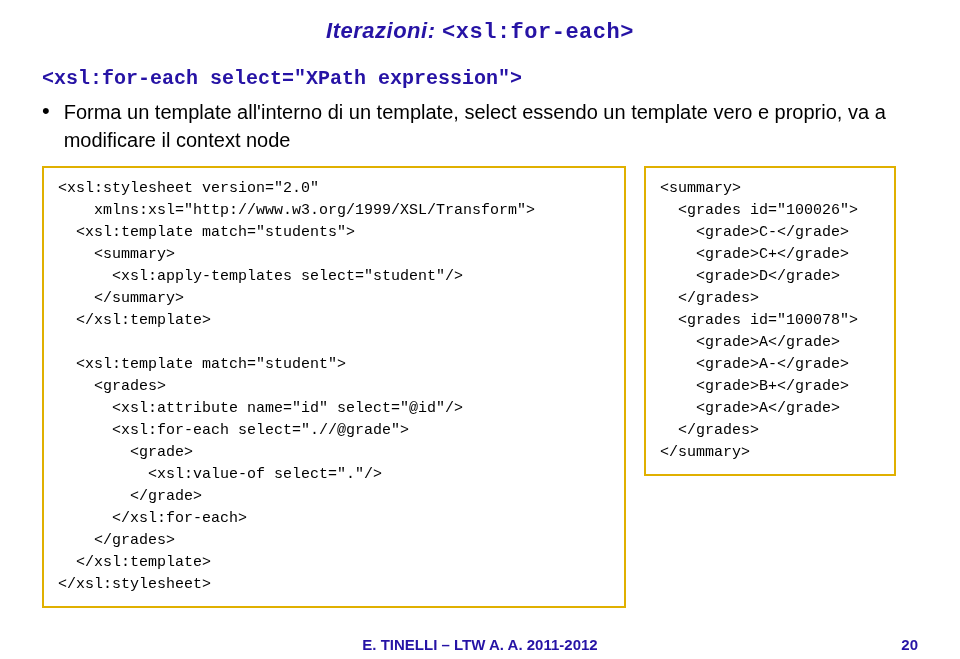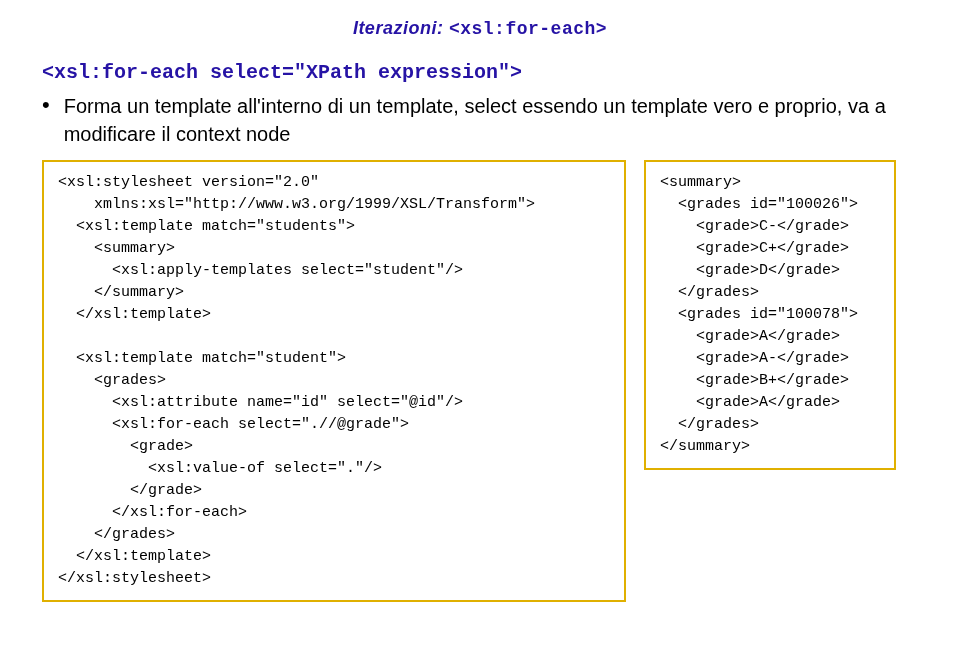--- a/index.html
+++ b/index.html
@@ -1,17 +1,17 @@
 <!DOCTYPE html>
 <html><head>
 <meta charset="utf-8">
 <style>
   html,body{margin:0;padding:0;font-family:Arial,Helvetica,sans-serif;background:#fff;}
   .page{width:960px;height:659px;box-sizing:border-box;position:relative;padding:18px 42px 0 42px;}
-  .title{text-align:center;color:#2613a5;font-weight:bold;font-size:18px;letter-spacing:0.5px;margin-bottom:22px;font-style:italic;}
+  .title{text-align:center;color:#2613a5;font-weight:bold;font-size:22px;letter-spacing:0.5px;margin-bottom:22px;font-style:italic;}
   .title .tag{font-family:"Courier New",monospace;font-style:normal;font-weight:bold;}
   .heading{color:#2613a5;font-weight:bold;font-size:20px;font-family:"Courier New",monospace;margin-bottom:8px;}
   .bullet-row{display:flex;align-items:flex-start;gap:14px;margin-bottom:12px;}
   .bullet{color:#000;font-size:22px;line-height:26px;}
   .bullet-text{color:#000;font-size:20px;line-height:28px;}
   .cols{display:flex;gap:18px;align-items:flex-start;}
   .codebox{border:2px solid #e0b000;background:#fff;padding:10px 14px;box-sizing:border-box;}
   .left{width:584px;}
   .right{width:252px;}
   .code{font-family:"Lucida Console","Courier New",monospace;font-size:15px;line-height:22px;white-space:pre;color:#000;}
@@ -67,14 +67,18 @@
   &lt;grades id="100078"&gt;
     &lt;grade&gt;A&lt;/grade&gt;
     &lt;grade&gt;A-&lt;/grade&gt;
     &lt;grade&gt;B+&lt;/grade&gt;
     &lt;grade&gt;A&lt;/grade&gt;
   &lt;/grades&gt;
 &lt;/summary&gt;</div>
     </div>
   </div>
 
+  <div class="footer">
+    <span class="footer-text">E. TINELLI – LTW  A. A.  2011-2012</span>
+    <span class="footer-num">20</span>
+  </div>
 
 </div>
 
 </body></html>

